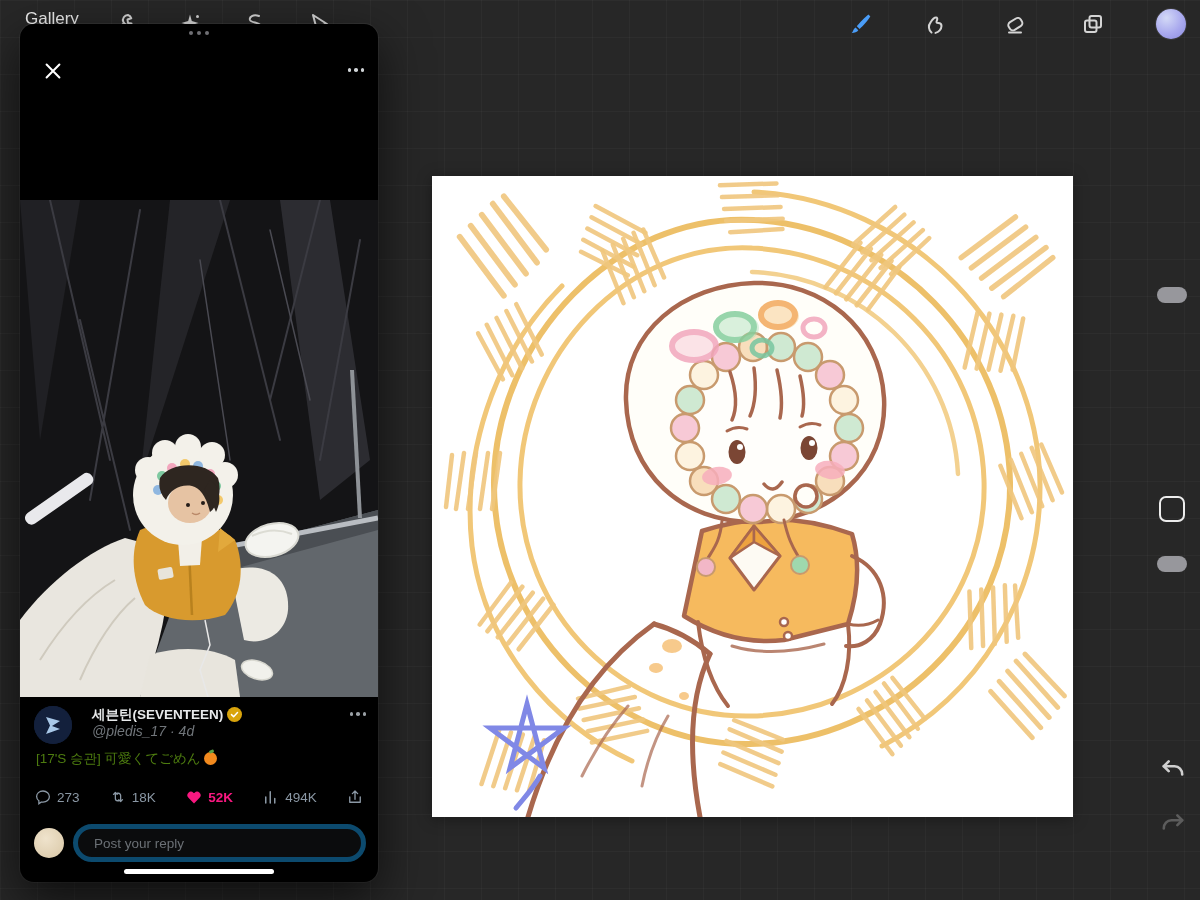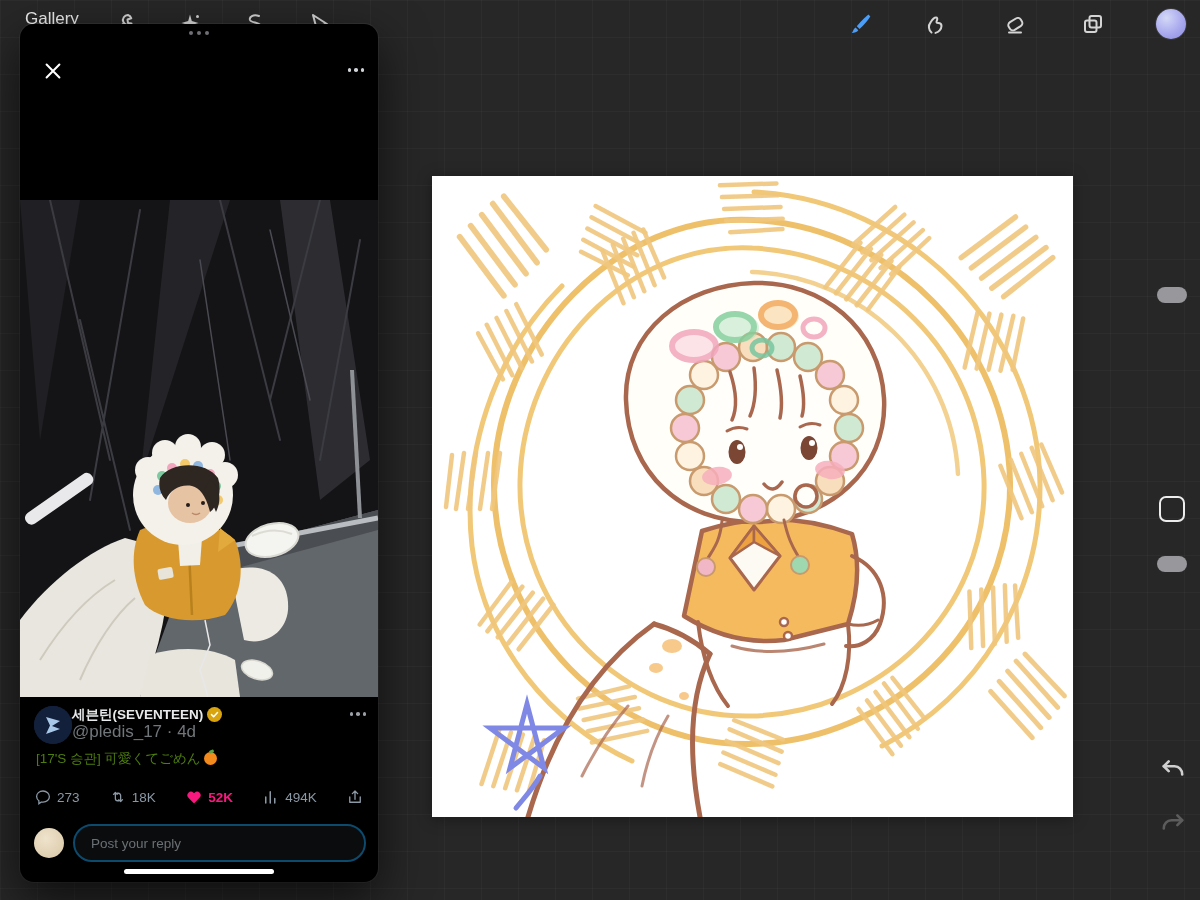--- a/index.html
+++ b/index.html
@@ -64,48 +64,48 @@
   .more-dots i { background:#cfd3d6; width:3.5px; height:3.5px; }
 
   .tw-photo { position:absolute; left:0; top:176px; width:358px; height:497px; background:#101012; }
   .tw-photo svg { width:100%; height:100%; display:block; }
 
   .author-row { position:absolute; left:14px; top:682px; right:12px; display:flex; align-items:flex-start; }
   .avatar {
     width:38px; height:38px; border-radius:50%; background:#13203c; flex:0 0 auto;
     display:flex; align-items:center; justify-content:center; overflow:hidden;
   }
-  .author-text { margin-left:0; line-height:17px; }
+  .author-text { margin-left:20px; line-height:17px; }
   .author-line { display:flex; align-items:center; gap:4px; }
   .author-name { color:#e7e9ea; font-size:13.5px; font-weight:700; white-space:nowrap; }
   .badge {
     width:15px; height:15px; border-radius:50%; background:#d9a40c; flex:0 0 auto;
     display:flex; align-items:center; justify-content:center;
   }
   .badge svg { width:9px; height:9px; }
-  .author-meta { color:#71767b; font-size:17px; white-space:nowrap; }
+  .author-meta { color:#71767b; font-size:14px; white-space:nowrap;font-style:italic; }
   .row-more { margin-left:auto; display:flex; gap:3px; padding-top:6px; }
   .row-more i { width:3.5px; height:3.5px; border-radius:50%; background:#9aa0a5; display:block; }
 
   .tweet-text { position:absolute; left:16px; top:726px; right:14px; color:#4d7c0f; font-size:13.5px; line-height:18px; }
   .tangerine { display:inline-block; width:13px; height:13px; border-radius:50%; background:#f28a1e; vertical-align:-2px; margin-left:3px; position:relative; }
   .tangerine:after { content:""; position:absolute; left:5px; top:-2px; width:5px; height:3px; border-radius:2px; background:#5ba345; transform:rotate(-20deg); }
 
   .stats-row {
     position:absolute; left:14px; right:14px; top:760px; height:26px;
     display:flex; align-items:center; justify-content:space-between;
   }
   .stat { display:flex; align-items:center; gap:5px; color:#8b98a5; font-size:13.5px; }
   .stat svg { width:18px; height:18px; }
   .stat.like { color:#f91880; font-weight:700; }
 
   .reply-row { position:absolute; left:14px; right:12px; top:800px; display:flex; align-items:center; gap:9px; }
   .reply-avatar { width:30px; height:30px; border-radius:50%; background:radial-gradient(circle at 40% 35%, #efe3cc, #d9c7a6); flex:0 0 auto; }
   .reply-input {
-    flex:1; height:38px; border-radius:19px; border:2px solid #0c4a6e; background:#0b0c0d;
+    flex:1; height:38px; border-radius:19px; border:5px solid #0c4a6e; background:#0b0c0d;
     color:#cfd3d6; font-size:13.5px; padding:0 16px; outline:none;
     font-family:"Liberation Sans","DejaVu Sans",sans-serif;
   }
   .reply-input::placeholder { color:#6b7075; }
   .home-bar {
     position:absolute; left:50%; transform:translateX(-50%); bottom:8px;
     width:150px; height:5px; border-radius:3px; background:#fff;
   }
 </style>
 </head>

